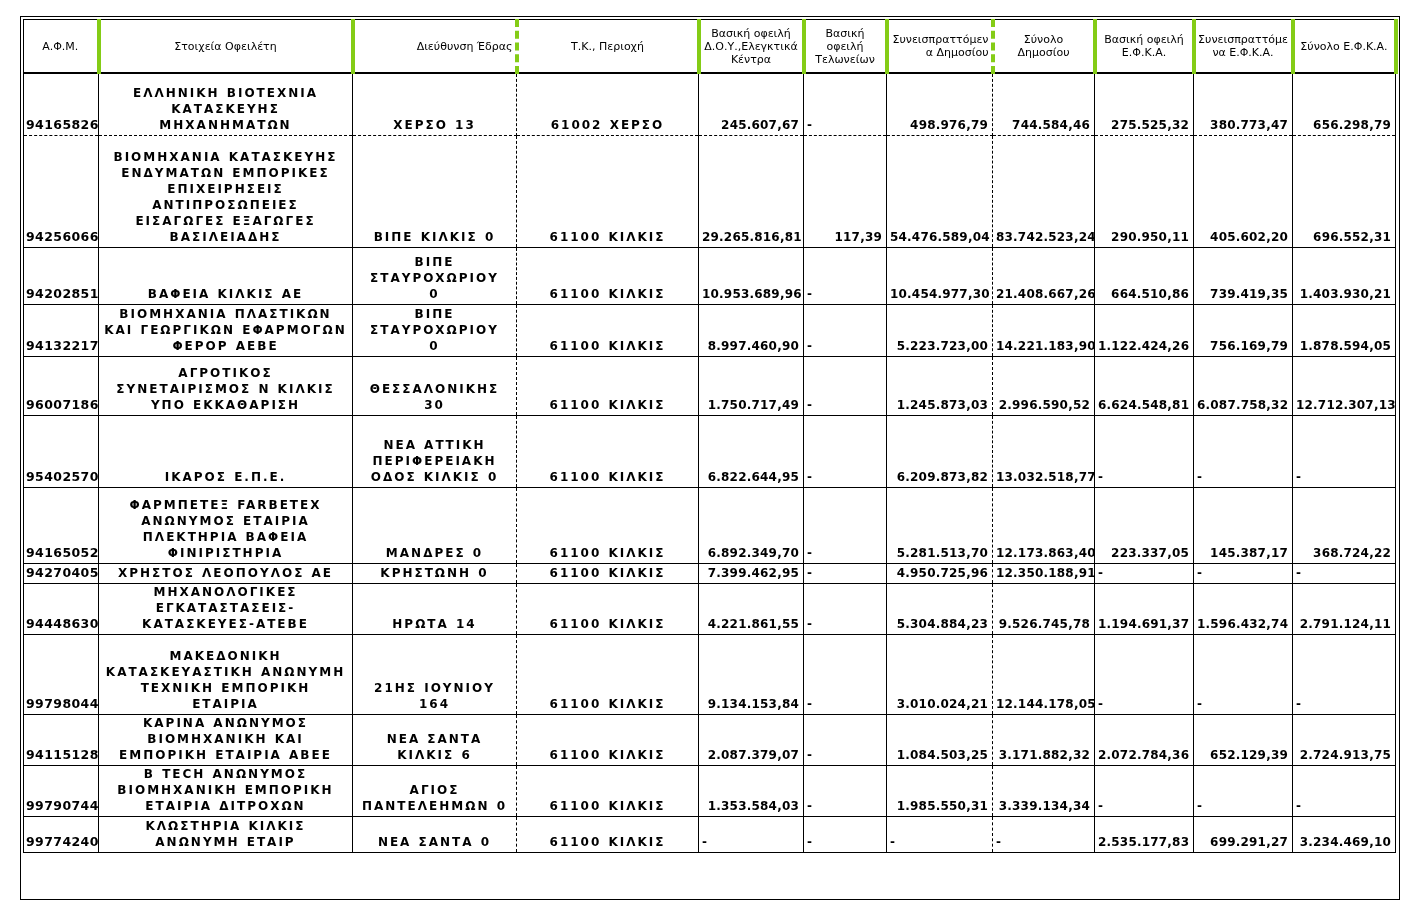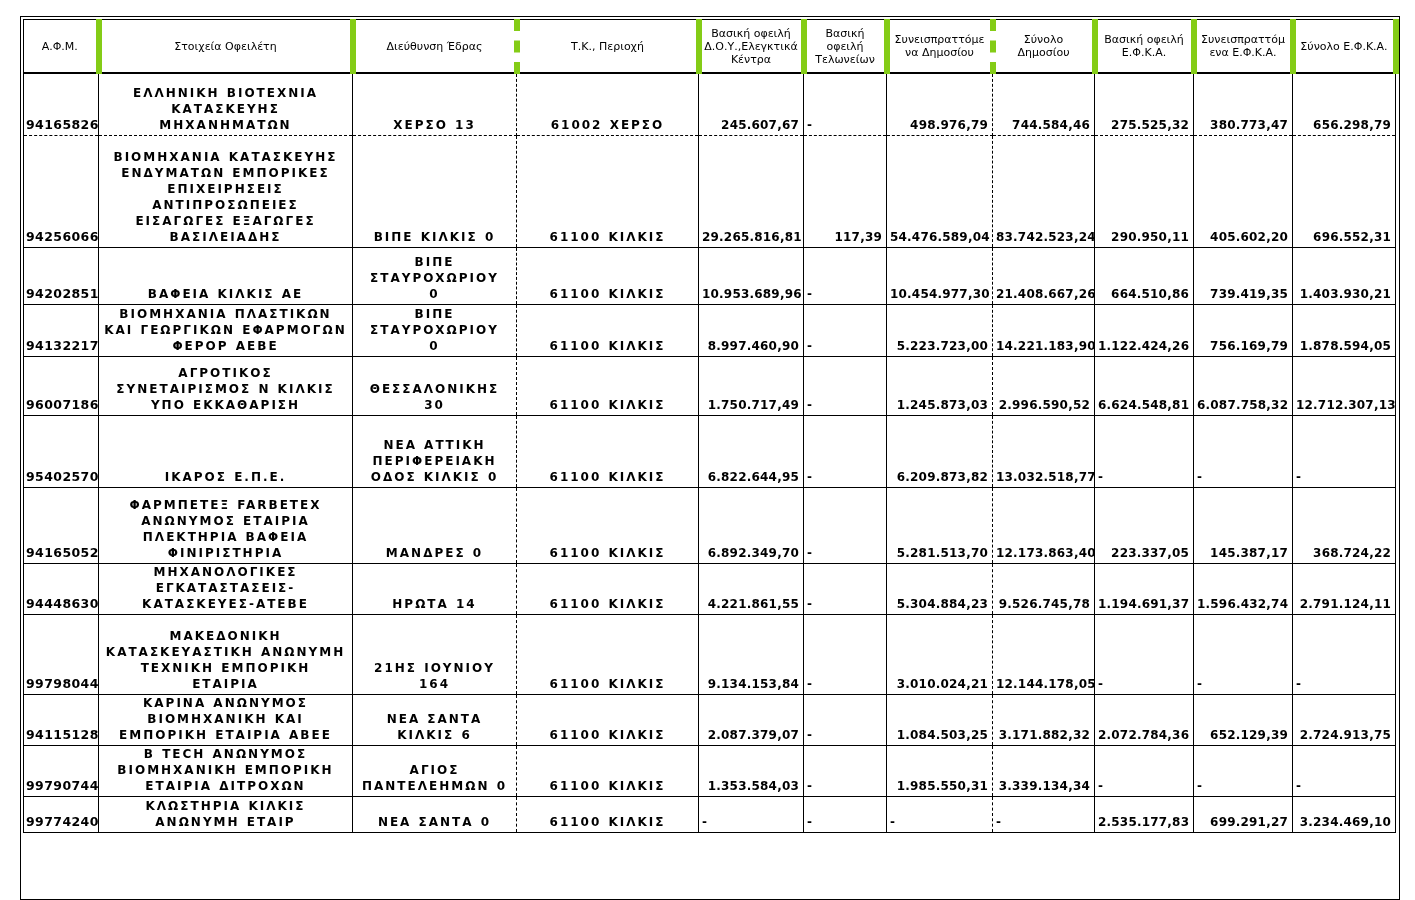--- a/index.html
+++ b/index.html
@@ -7,34 +7,34 @@
   .page{position:relative;width:1415px;height:900px;background:#fff;overflow:hidden;}
   .table-wrap{
     position:absolute;left:20px;top:16px;width:1380px;height:884px;
     border:1px solid #000;padding:2px 2px 0 2px;box-sizing:border-box;overflow:hidden;background:#fff;
   }
   table{
     border-collapse:collapse;table-layout:fixed;width:1372px;
     border-top:1px solid #000;border-left:1px solid #000;
   }
   th{
-    border-right:6px solid #84cc16;border-bottom:2px solid #000;
+    border-right:4px solid #84cc16;border-bottom:2px solid #000;
     font-size:11px;line-height:13px;font-weight:400;text-align:center;vertical-align:middle;
     padding:3px 2px;height:46px;overflow:hidden;overflow-wrap:break-word;
   }
   td{
     border-right:1px solid #000;border-bottom:1px solid #000;
     vertical-align:bottom;font-weight:700;font-size:12px;line-height:16px;
     padding:0 3px 2px 3px;overflow:hidden;
   }
   td.txt{letter-spacing:2px;word-spacing:1px;white-space:pre-line;text-align:center;}
   td.afm{letter-spacing:0.4px;padding-left:2px;padding-right:1px;text-align:left;font-size:12.5px;margin-top:13px;}
   td.num{text-align:right;padding-right:4px;letter-spacing:0.2px;white-space:nowrap;}
   td.num.empty{text-align:left;padding-left:3px;}
-  .dash-r{border-right-style:dashed !important;}
+  .dash-r{border-right-style:dashed !important;text-align:right;}
   tr.dashed-bottom td{border-bottom-style:dashed;}
 </style>
 </head>
 <body>
 
 <div class="page">
   <div class="table-wrap">
     <table>
       <colgroup id="cols">
           <col style="width: 75px;">
@@ -169,20 +169,33 @@
             <td class="txt dash-r">ΜΑΝΔΡΕΣ 0</td>
             <td class="txt">61100 ΚΙΛΚΙΣ</td>
             <td class="num">6.892.349,70</td>
             <td class="num empty">-</td>
             <td class="num dash-r">5.281.513,70</td>
             <td class="num">12.173.863,40</td>
             <td class="num">223.337,05</td>
             <td class="num">145.387,17</td>
             <td class="num">368.724,22</td>
           </tr>
+          <tr style="height: 20px;">
+            <td class="afm">94270405</td>
+            <td class="txt">ΧΡΗΣΤΟΣ ΛΕΟΠΟΥΛΟΣ ΑΕ</td>
+            <td class="txt dash-r">ΚΡΗΣΤΩΝΗ 0</td>
+            <td class="txt">61100 ΚΙΛΚΙΣ</td>
+            <td class="num">7.399.462,95</td>
+            <td class="num empty">-</td>
+            <td class="num dash-r">4.950.725,96</td>
+            <td class="num">12.350.188,91</td>
+            <td class="num empty">-</td>
+            <td class="num empty">-</td>
+            <td class="num empty">-</td>
+          </tr>
           <tr style="height: 51px;">
             <td class="afm">94448630</td>
             <td class="txt">ΜΗΧΑΝΟΛΟΓΙΚΕΣ
 ΕΓΚΑΤΑΣΤΑΣΕΙΣ-
 ΚΑΤΑΣΚΕΥΕΣ-ΑΤΕΒΕ</td>
             <td class="txt dash-r">ΗΡΩΤΑ 14</td>
             <td class="txt">61100 ΚΙΛΚΙΣ</td>
             <td class="num">4.221.861,55</td>
             <td class="num empty">-</td>
             <td class="num dash-r">5.304.884,23</td>

